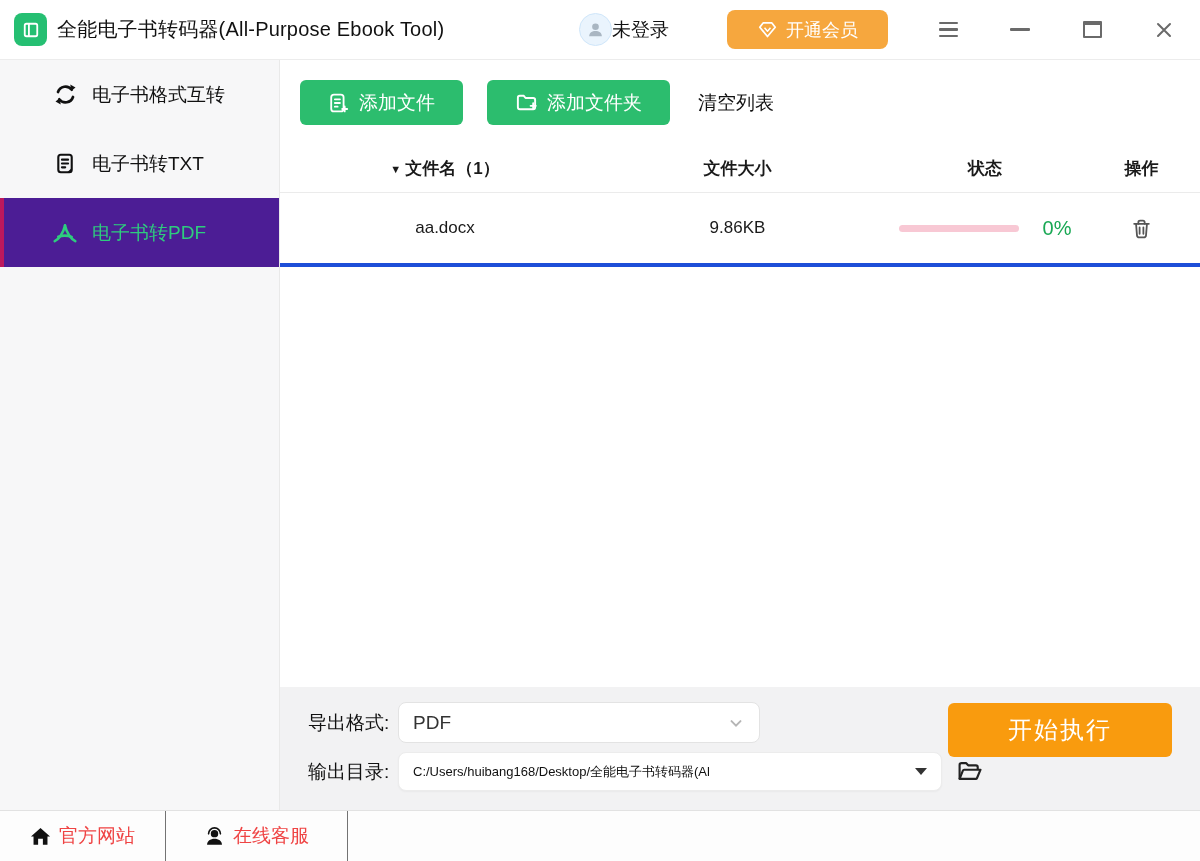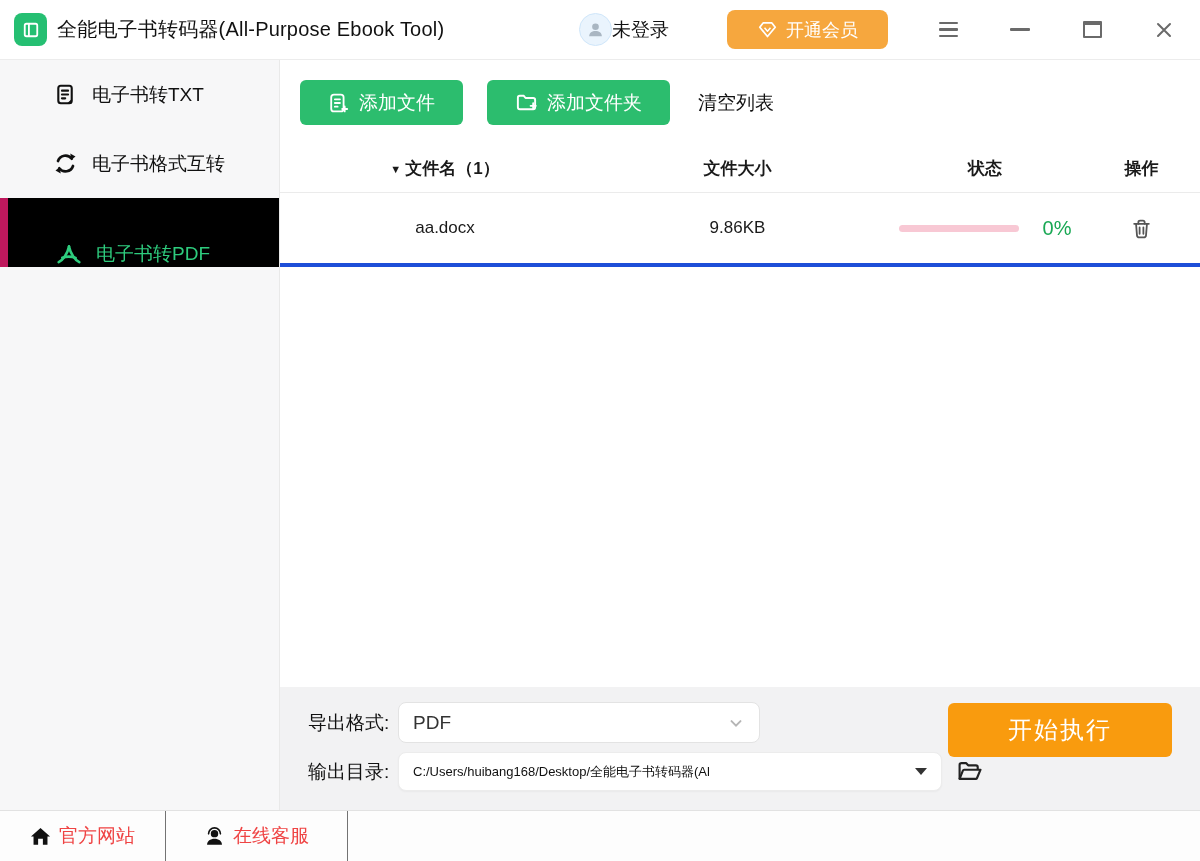--- a/index.html
+++ b/index.html
@@ -22,21 +22,21 @@
   .minus { width:20px; height:2.6px; background:#6a6a6a; border-radius:1px; }
   .maxbox { width:19px; height:17px; border:2px solid #6a6a6a; border-top:4.5px solid #6a6a6a; border-radius:1px; }
 
   
   .body { flex:1; display:flex; min-height:0; }
 
   
   .sidebar { width:280px; flex:0 0 280px; background:#f7f7f8; border-right:1px solid #e9e9e9; }
   .side-item { height:69px; display:flex; align-items:center; padding-left:52px; gap:14px; font-size:19px; color:#111; cursor:pointer; }
   .side-item .ic { width:26px; display:flex; justify-content:center; }
-  .side-item.active { background:#000000; color:#2ecc7e; border-left:8px solid #be185d; padding-left:48px;align-items:flex-end; }
+  .side-item.active { background:#4c1d95; color:#2ecc7e; border-left:4px solid #be185d; padding-left:48px; }
 
   
   .main { flex:1; display:flex; flex-direction:column; min-width:0; background:#fff; }
   .toolbar { height:85px; flex:0 0 85px; display:flex; align-items:center; padding-left:20px; }
   .green-btn { height:45px; border:none; border-radius:6px; background:#2cbd6e; color:#fff; font-size:19px; display:flex; align-items:center; gap:9px; padding:0 28px; cursor:pointer; font-family:inherit; }
   .green-btn + .green-btn { margin-left:24px; }
   .clear-list { margin-left:28px; font-size:19px; color:#111; cursor:pointer; }
 
   .grid { display:grid; grid-template-columns:330px 255px 240px 1fr; align-items:center; }
   .thead { height:48px; flex:0 0 48px; border-bottom:1px solid #ebebeb; font-size:17px; font-weight:700; }
@@ -122,39 +122,39 @@
         </svg>
       </div>
     </div>
   </div>
 
   <div class="body">
 
     <div class="sidebar">
       <div class="side-item">
         <span class="ic">
-          <svg width="23" height="23" viewBox="0 0 24 24" fill="none" stroke="#111" stroke-width="2.2" stroke-linecap="round" stroke-linejoin="round">
-            <rect x="4.5" y="2.8" width="14" height="18.4" rx="2.6"></rect>
-            <path d="M8.3 8h6.4M8.3 12h6.4M8.3 16h3.4"></path>
-            <polygon points="13.8,21.2 18.5,21.2 18.5,16.6" fill="#111" stroke="none"></polygon>
-          </svg>
-        </span>
-        <span>电子书转TXT</span>
-      </div>
-
-      <div class="side-item">
-        <span class="ic">
           <svg width="25" height="25" viewBox="0 0 24 24" fill="none" stroke="#111" stroke-width="2.6" stroke-linecap="round">
             <path d="M4.8 9.6a7.6 7.6 0 0 1 13.2-2.2"></path>
             <path d="M19.2 14.4A7.6 7.6 0 0 1 6 16.6"></path>
             <polygon points="16.6,2.4 21.6,5.2 17.4,8.6" fill="#111" stroke="none"></polygon>
             <polygon points="7.4,21.6 2.4,18.8 6.6,15.4" fill="#111" stroke="none"></polygon>
           </svg>
         </span>
         <span>电子书格式互转</span>
+      </div>
+
+      <div class="side-item">
+        <span class="ic">
+          <svg width="23" height="23" viewBox="0 0 24 24" fill="none" stroke="#111" stroke-width="2.2" stroke-linecap="round" stroke-linejoin="round">
+            <rect x="4.5" y="2.8" width="14" height="18.4" rx="2.6"></rect>
+            <path d="M8.3 8h6.4M8.3 12h6.4M8.3 16h3.4"></path>
+            <polygon points="13.8,21.2 18.5,21.2 18.5,16.6" fill="#111" stroke="none"></polygon>
+          </svg>
+        </span>
+        <span>电子书转TXT</span>
       </div>
 
       <div class="side-item active">
         <span class="ic">
           <svg width="26" height="26" viewBox="0 0 24 24" fill="none" stroke="#2ecc7e" stroke-width="2.4" stroke-linecap="round">
             <path d="M2.5 19.5C6.2 17.8 10.5 12 12 5"></path>
             <path d="M12 5c1.5 7 5.8 12.8 9.5 14.5"></path>
             <path d="M5.8 15.4c4.3-1.4 8.2-1.3 12.4.2"></path>
           </svg>
         </span>

